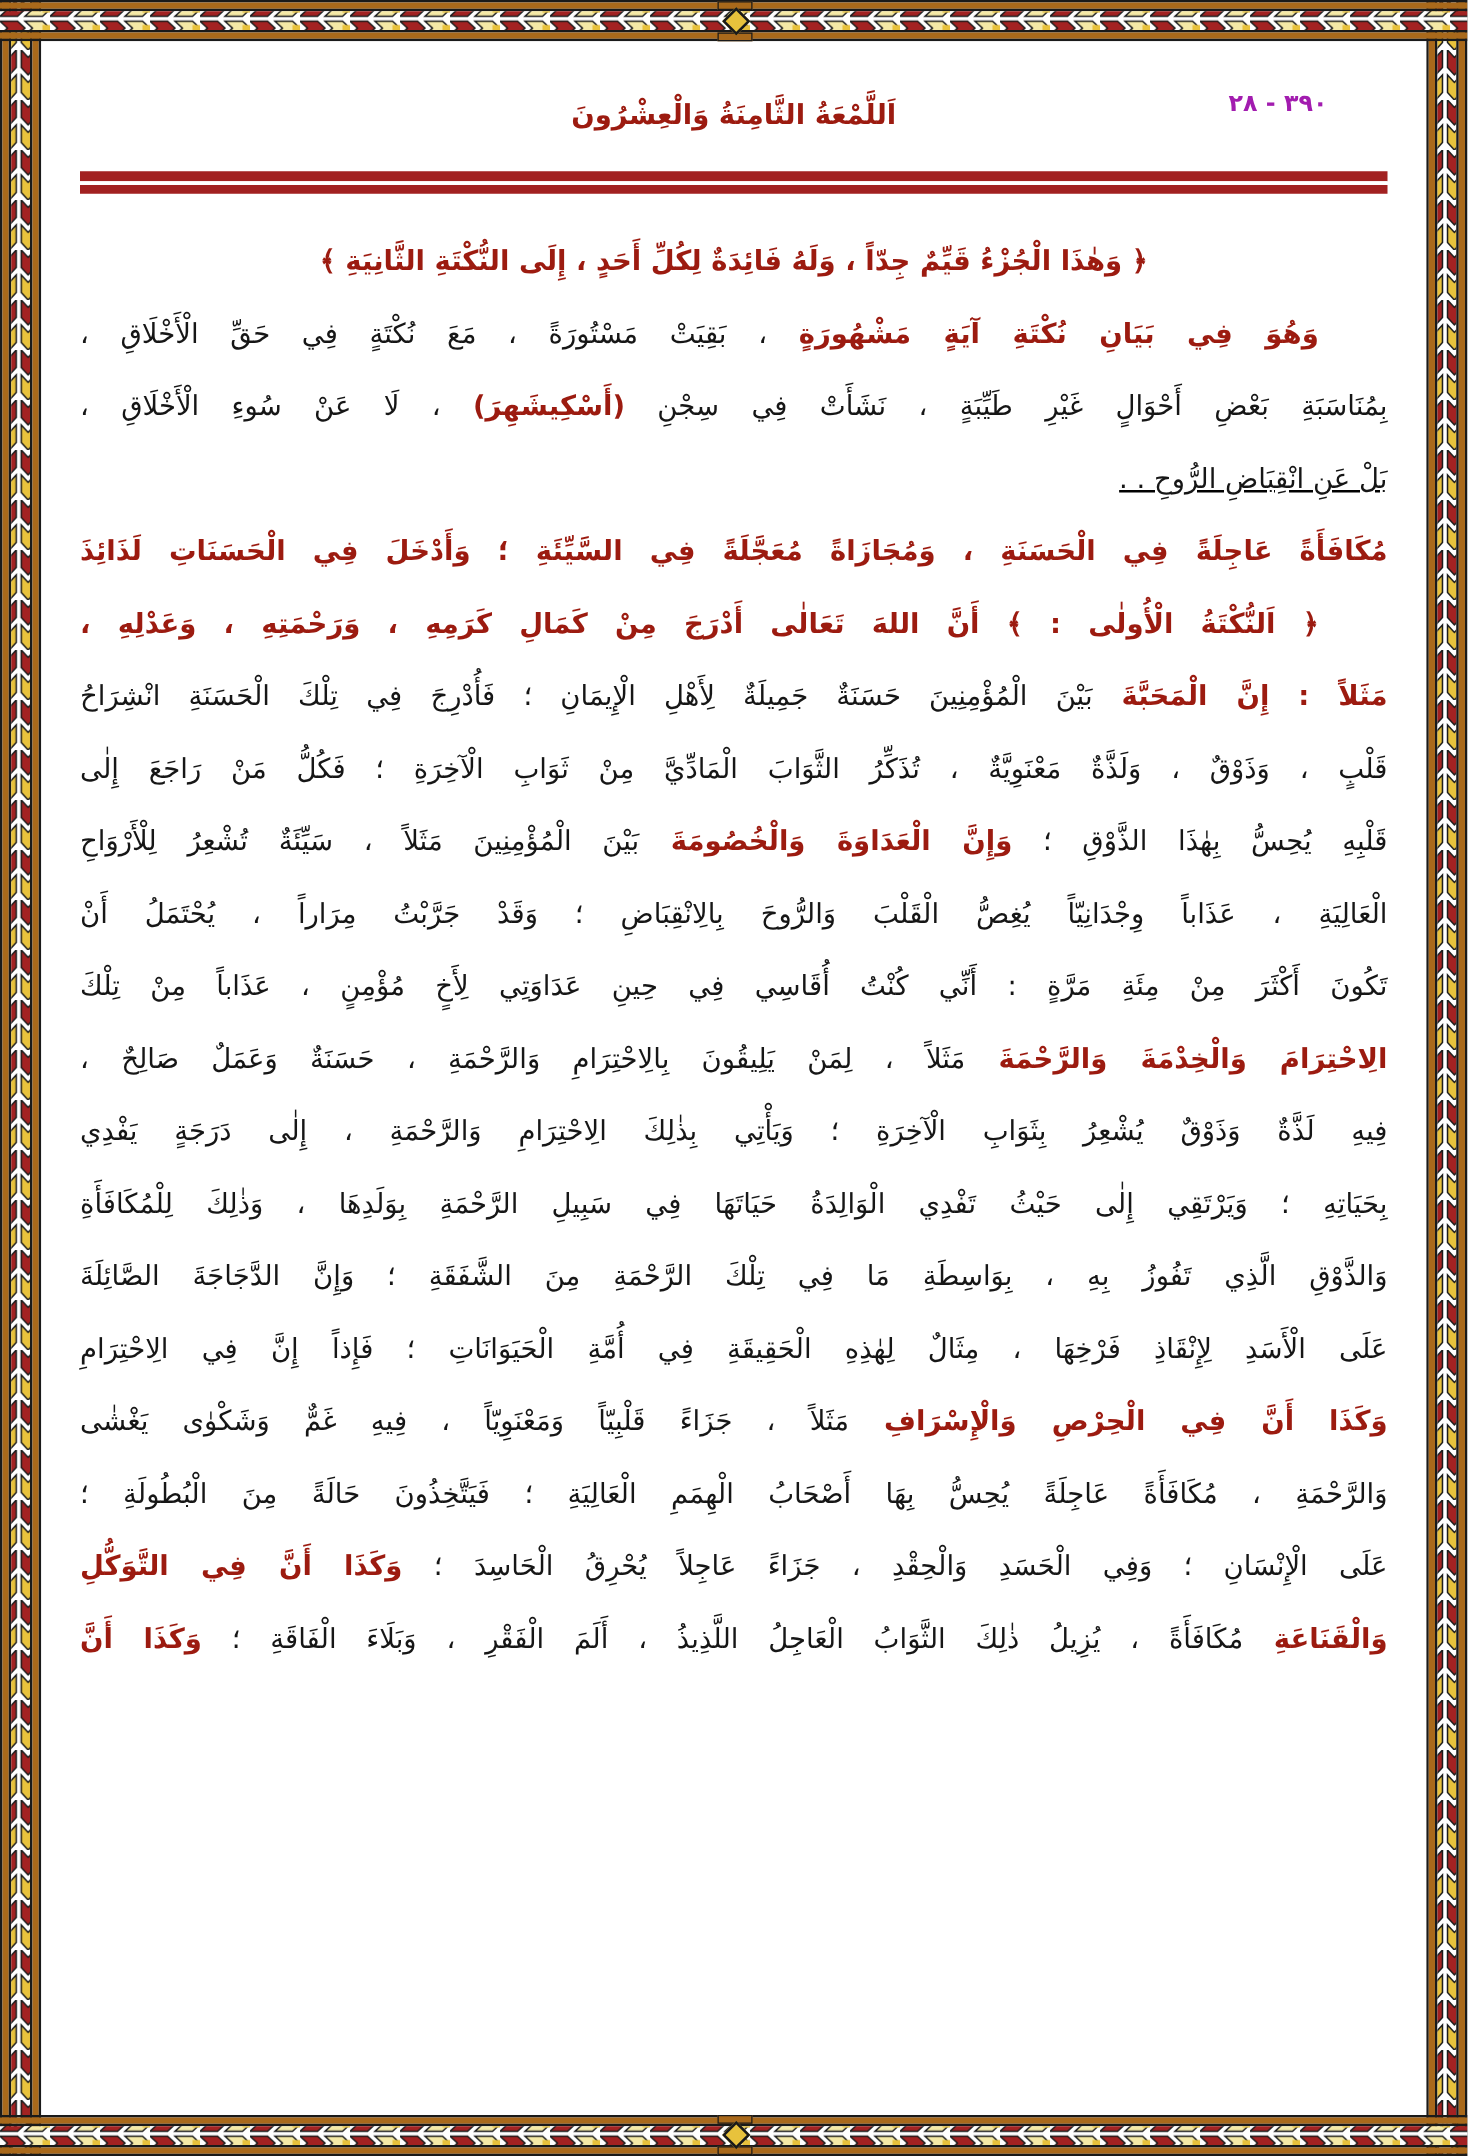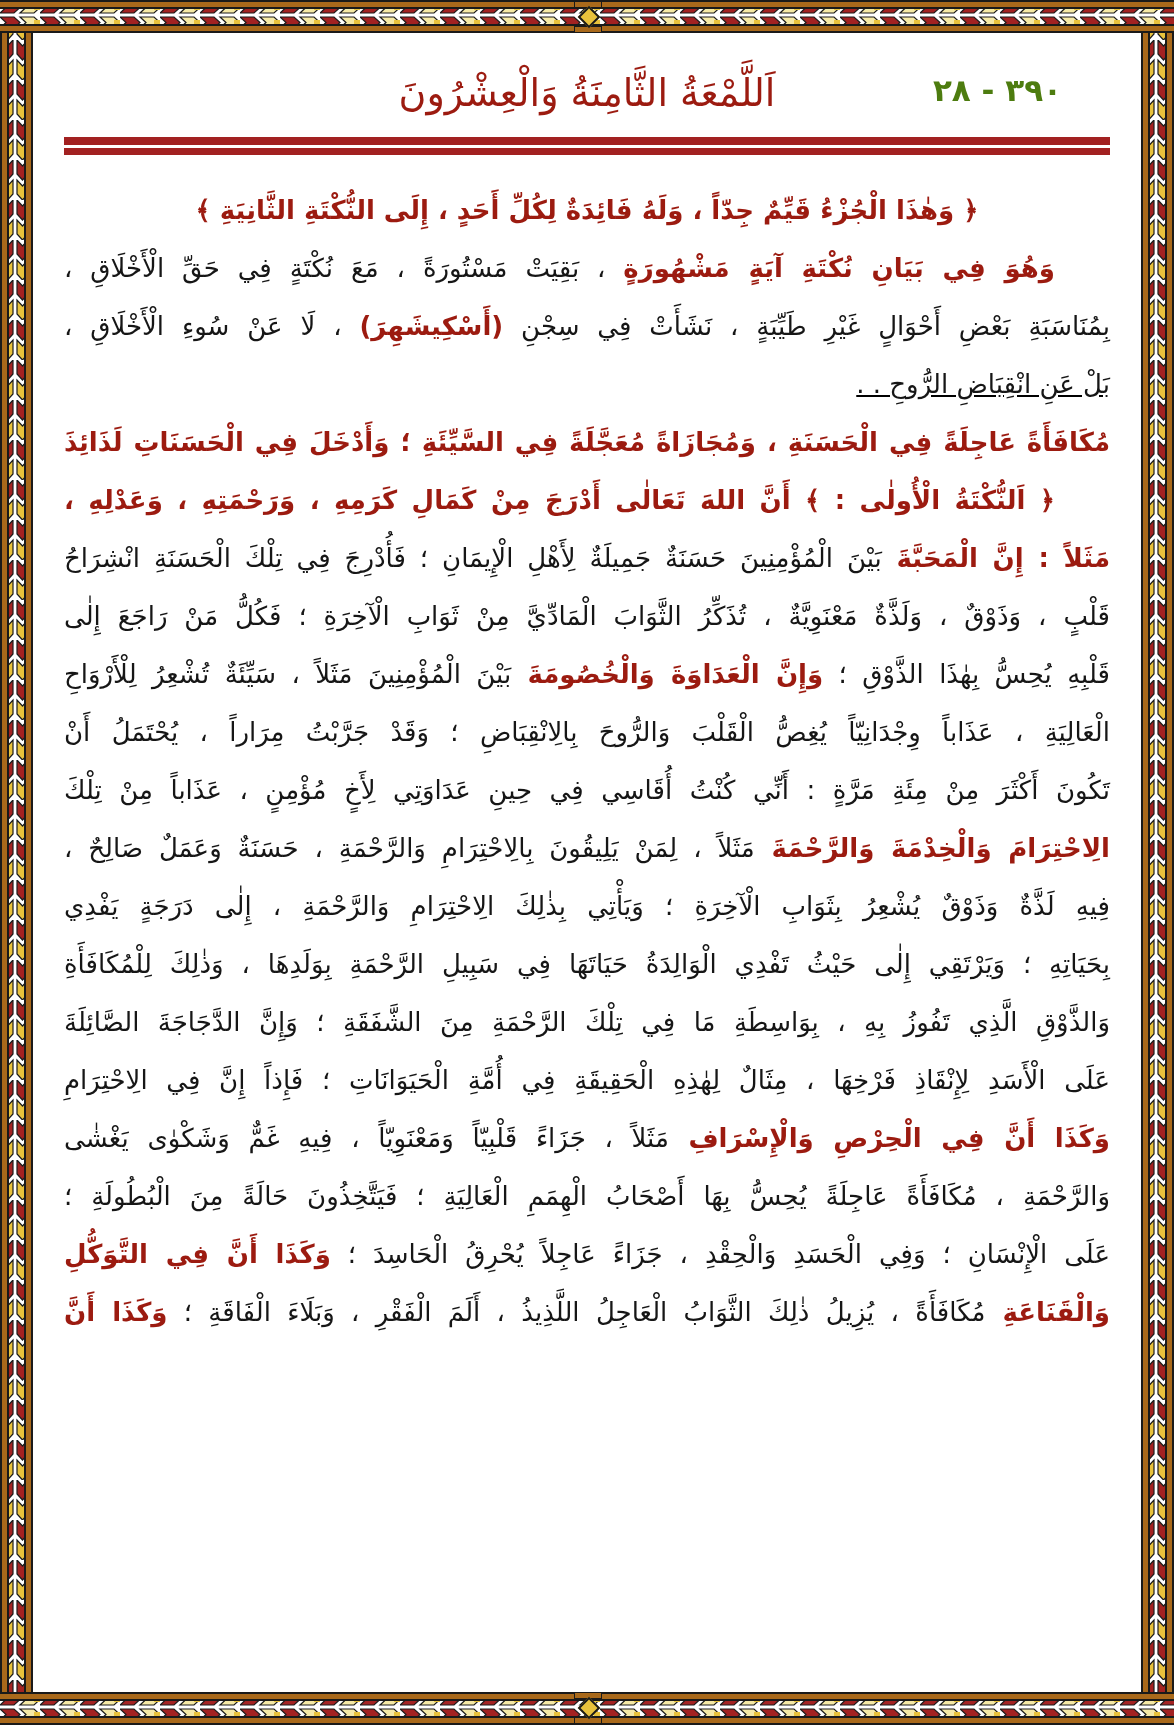--- a/index.html
+++ b/index.html
@@ -16,29 +16,29 @@
   .frame-right{top:0;right:0;}
   .dia{position:absolute;left:50%;width:12px;height:12px;margin-left:-6px;
        background:#E8C23C;border:2px solid #1a1a1a;transform:rotate(45deg);z-index:3;}
   .dia.top{top:9px;} .dia.bottom{bottom:9px;}
   .tab{position:absolute;left:50%;width:26px;height:5px;margin-left:-13px;
        background:#A9691B;border:1px solid #1a1a1a;z-index:2;}
   .tab.t1{top:1px;} .tab.t2{top:26px;} .tab.b1{bottom:1px;} .tab.b2{bottom:26px;}
   
   .hdr{position:absolute;top:70px;left:64px;right:64px;height:46px;direction:rtl;}
   .hdr-num{position:absolute;left:auto;right:48px;top:2px;
-           color:#4d7c0f;font-weight:bold;font-size:31px;letter-spacing:1px;}
-  .hdr-title{text-align:center;color:#9C1B10;font-weight:normal;font-size:38px;line-height:46px;}
+           color:#a21caf;font-weight:bold;font-size:19px;letter-spacing:1px;}
+  .hdr-title{text-align:center;color:#9C1B10;font-weight:bold;font-size:22px;line-height:46px;}
   .rule{position:absolute;top:137px;left:64px;right:64px;}
   .rule .b1{height:8px;background:#A22121;}
   .rule .gap{height:3px;background:#ffffff;}
   .rule .b2{height:7px;background:#A22121;}
   
   .text-body{position:absolute;top:181px;left:64px;right:64px;direction:rtl;}
-  .line{height:58px;line-height:58px;font-size:26px;white-space:normal;
+  .line{height:58px;line-height:58px;font-size:22px;white-space:normal;
         text-align:justify;text-align-last:justify;overflow:visible;}
   .line.center{text-align:center;text-align-last:center;}
   .line.right{text-align:right;text-align-last:right;text-decoration:underline;}
   .line.indent{padding-right:55px;}
   .seg.red{color:#9C1B10;font-weight:bold;}
   .seg.black{color:#161616;}
 </style>
 </head>
 <body>
 

